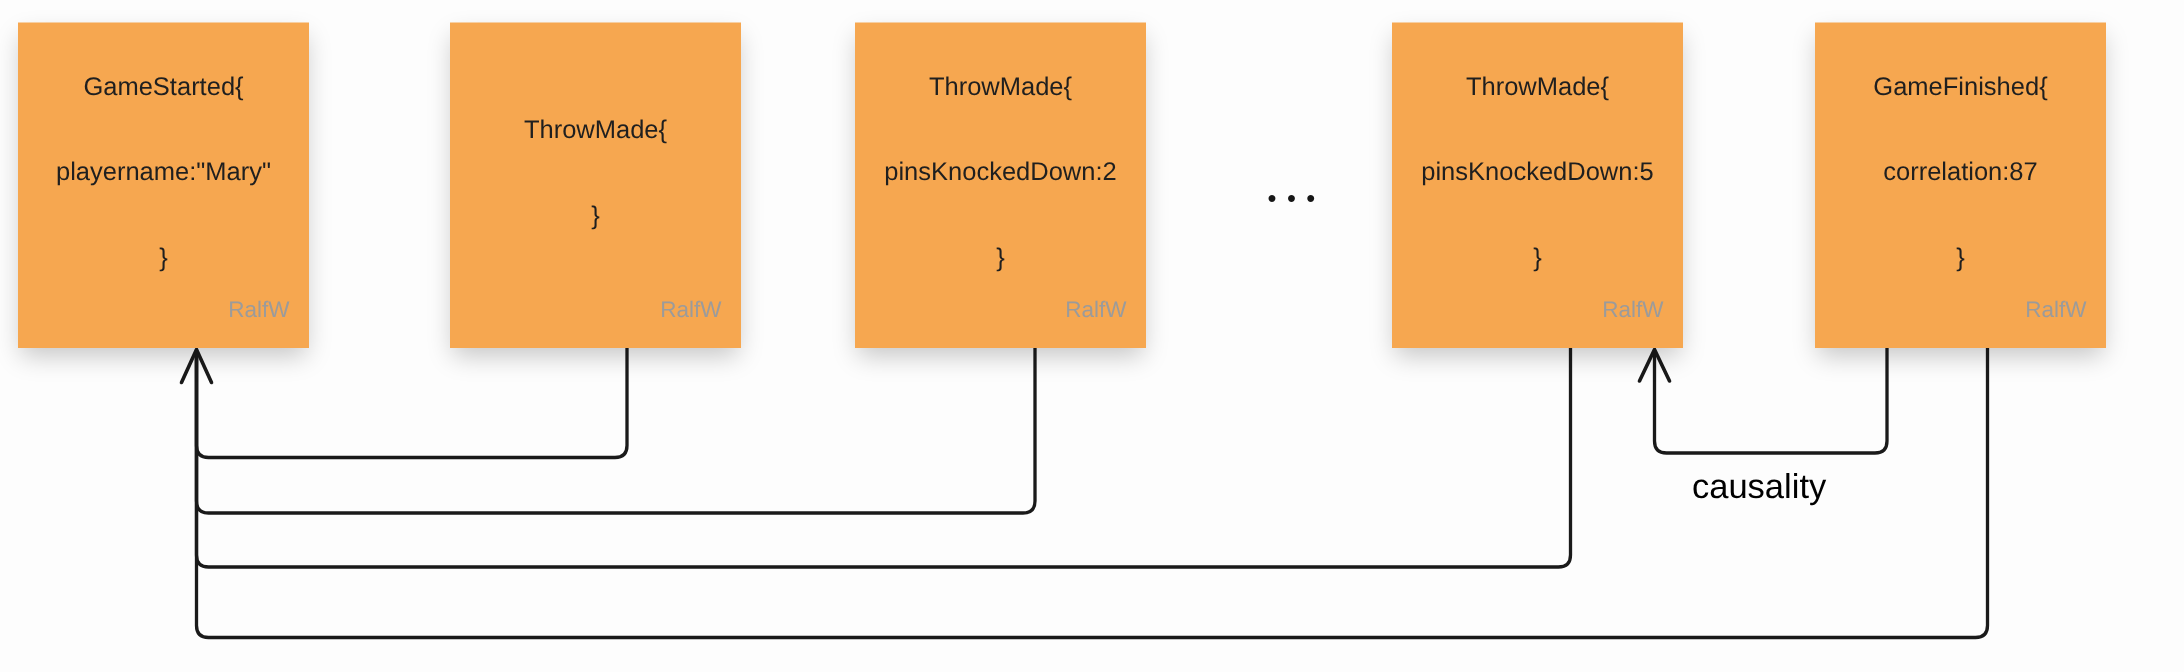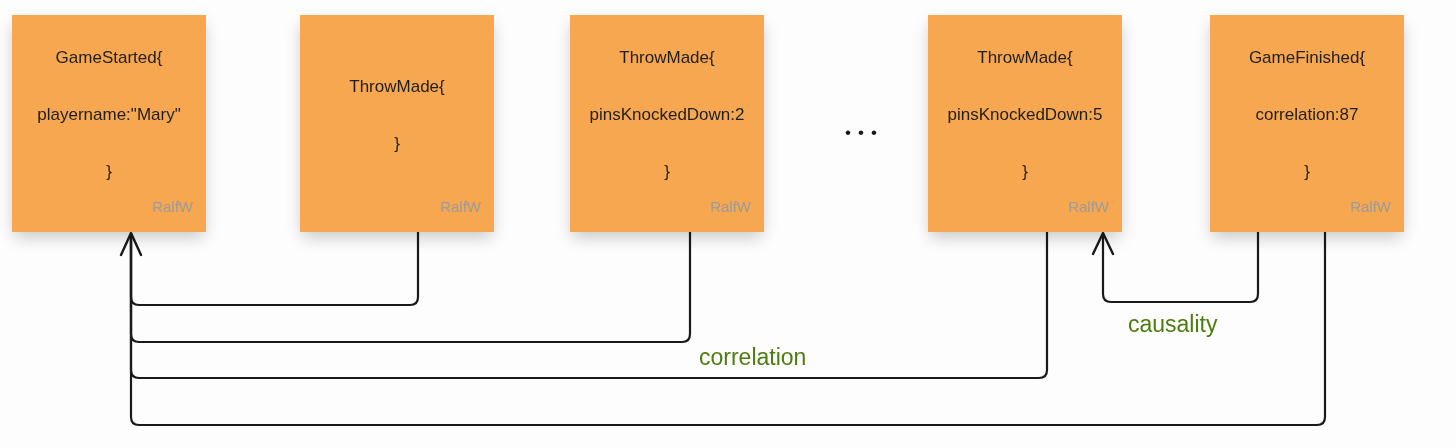--- a/index.html
+++ b/index.html
@@ -56,21 +56,21 @@
     right: 13px;
     bottom: 17px;
     font-size: 15px;
     color: var(--watermark, #9b9b9b);
     margin-top: 22px;
   }
   .float-label {
     position: absolute;
     font-size: 23px;
     line-height: 25px;
-    color: #4d7c0f;
+    color: #000000;
     white-space: nowrap;
   }
   .label-correlation { left: 699px; top: 345px; }
   .label-causality  { left: 1128px; top: 312px; }
   .ellipsis {
     position: absolute;
     left: 845px;
     top: 122px;
     font-size: 17px;
     line-height: 22px;
@@ -137,16 +137,15 @@
 
   <div class="card" style="left:1210px">
     <div class="card-text">
       <div>GameFinished{</div>
       <div>correlation:87</div>
       <div>}</div>
     </div>
     <div class="watermark">RalfW</div>
   </div>
 
-  <div class="float-label label-correlation">correlation</div>
   <div class="float-label label-causality">causality</div>
 
 </div>
 
 </body></html>

